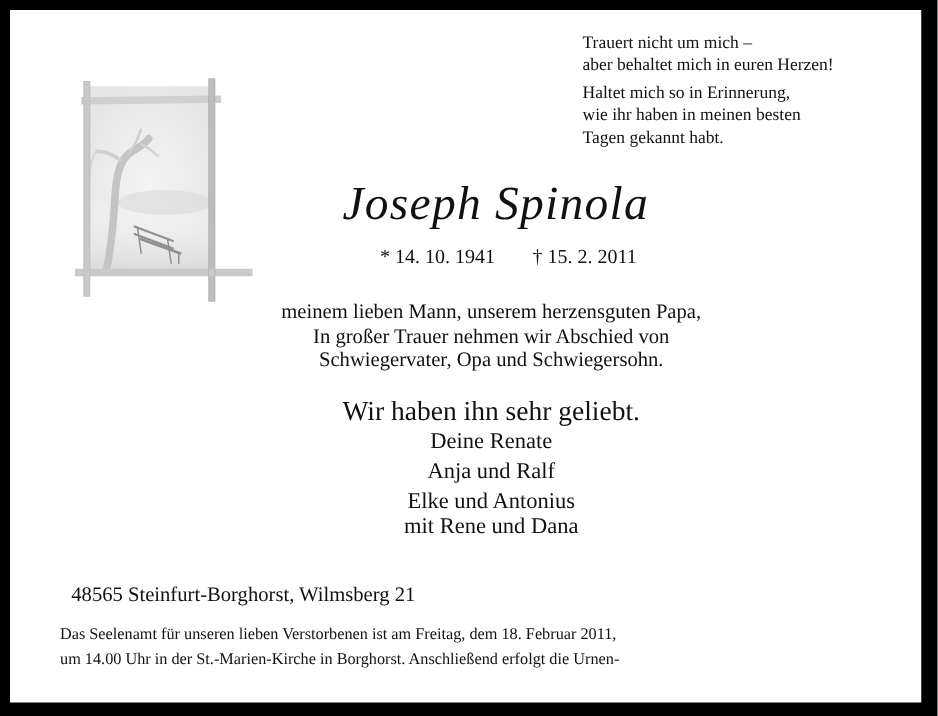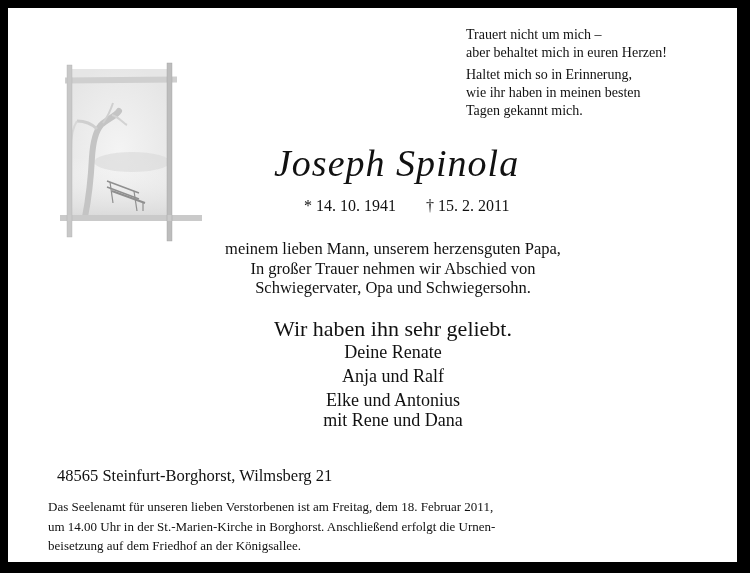--- a/index.html
+++ b/index.html
@@ -106,21 +106,21 @@
   </svg>
 
   <div class="poem">
     <div class="stanza">
       <span class="line">Trauert nicht um mich –</span>
       <span class="line">aber behaltet mich in euren Herzen!</span>
     </div>
     <div class="stanza">
       <span class="line">Haltet mich so in Erinnerung,</span>
       <span class="line">wie ihr haben in meinen besten</span>
-      <span class="line">Tagen gekannt mich.</span>
+      <span class="line">Tagen gekannt habt.</span>
     </div>
   </div>
 
   <div class="name-inner" style="position:absolute; left:266px; top:133px; font-style:italic; font-size:38px; letter-spacing:1px; line-height:44px;">Joseph Spinola</div>
 
   <div class="dates">
     <span>* 14. 10. 1941</span>
     <span class="death">† 15. 2. 2011</span>
   </div>
 
@@ -142,16 +142,15 @@
       <span class="member">Elke und Antonius</span>
       <span class="member">mit Rene und Dana</span>
     </div>
   </div>
 
   <div class="address">48565 Steinfurt-Borghorst, Wilmsberg 21</div>
 
   <div class="service">
     <span class="line">Das Seelenamt für unseren lieben Verstorbenen ist am Freitag, dem 18. Februar 2011,</span>
     <span class="line">um 14.00 Uhr in der St.-Marien-Kirche in Borghorst. Anschließend erfolgt die Urnen-</span>
-    <span class="line">beisetzung auf dem Friedhof an der Königsallee.</span>
   </div>
 
 </div>
 
 </body></html>

